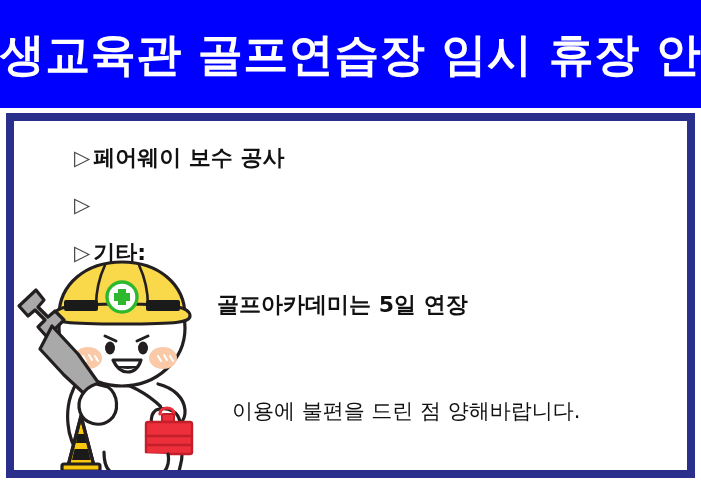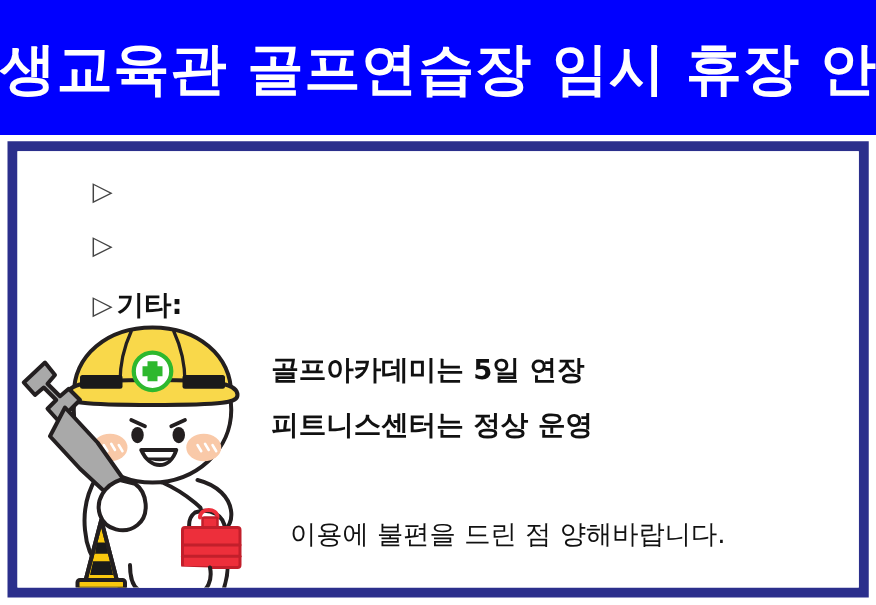--- a/index.html
+++ b/index.html
@@ -93,21 +93,21 @@
     font-weight: bold;
     color: #111111;
     white-space: nowrap;
     margin-left: 143px;
     margin-bottom: 14px;
     font-family: "DejaVu Sans", "Liberation Sans", sans-serif;
   }
   .closing {
     position: absolute;
     left: 218px;
-    top: 292px;
+    top: 276px;
     font-size: 21px;
     font-weight: normal;
     color: #111111;
     white-space: nowrap;
     font-family: "DejaVu Sans", "Liberation Sans", sans-serif;
     text-align: center;
   }
 
   
   .mascot {
@@ -128,34 +128,34 @@
     <div class="banner-title">평생교육관 골프연습장 임시 휴장 안내</div>
   </div>
 
   <div class="frame">
     <div class="frame-inner">
 
       <div class="notice-lines">
 
         <div class="line">
           <span class="bullet">▷</span>
+          <span>페어웨이 보수 공사</span>
         </div>
 
         <div class="line">
           <span class="bullet">▷</span>
         </div>
 
         <div class="line">
           <span class="bullet">▷</span>
           <span class="label">기타:</span>
         </div>
 
         <div class="sub-line">골프아카데미는 5일 연장</div>
 
-        <div class="sub-line">피트니스센터는 정상 운영</div>
 
       </div>
 
       <div class="closing">이용에 불편을 드린 점 양해바랍니다.</div>
 
       <div class="mascot">
         <svg viewBox="0 0 215 230" width="215" height="230" xmlns="http://www.w3.org/2000/svg">
 
           <g fill="none" stroke="#231F20" stroke-width="3.2" stroke-linecap="round" stroke-linejoin="round">
 

